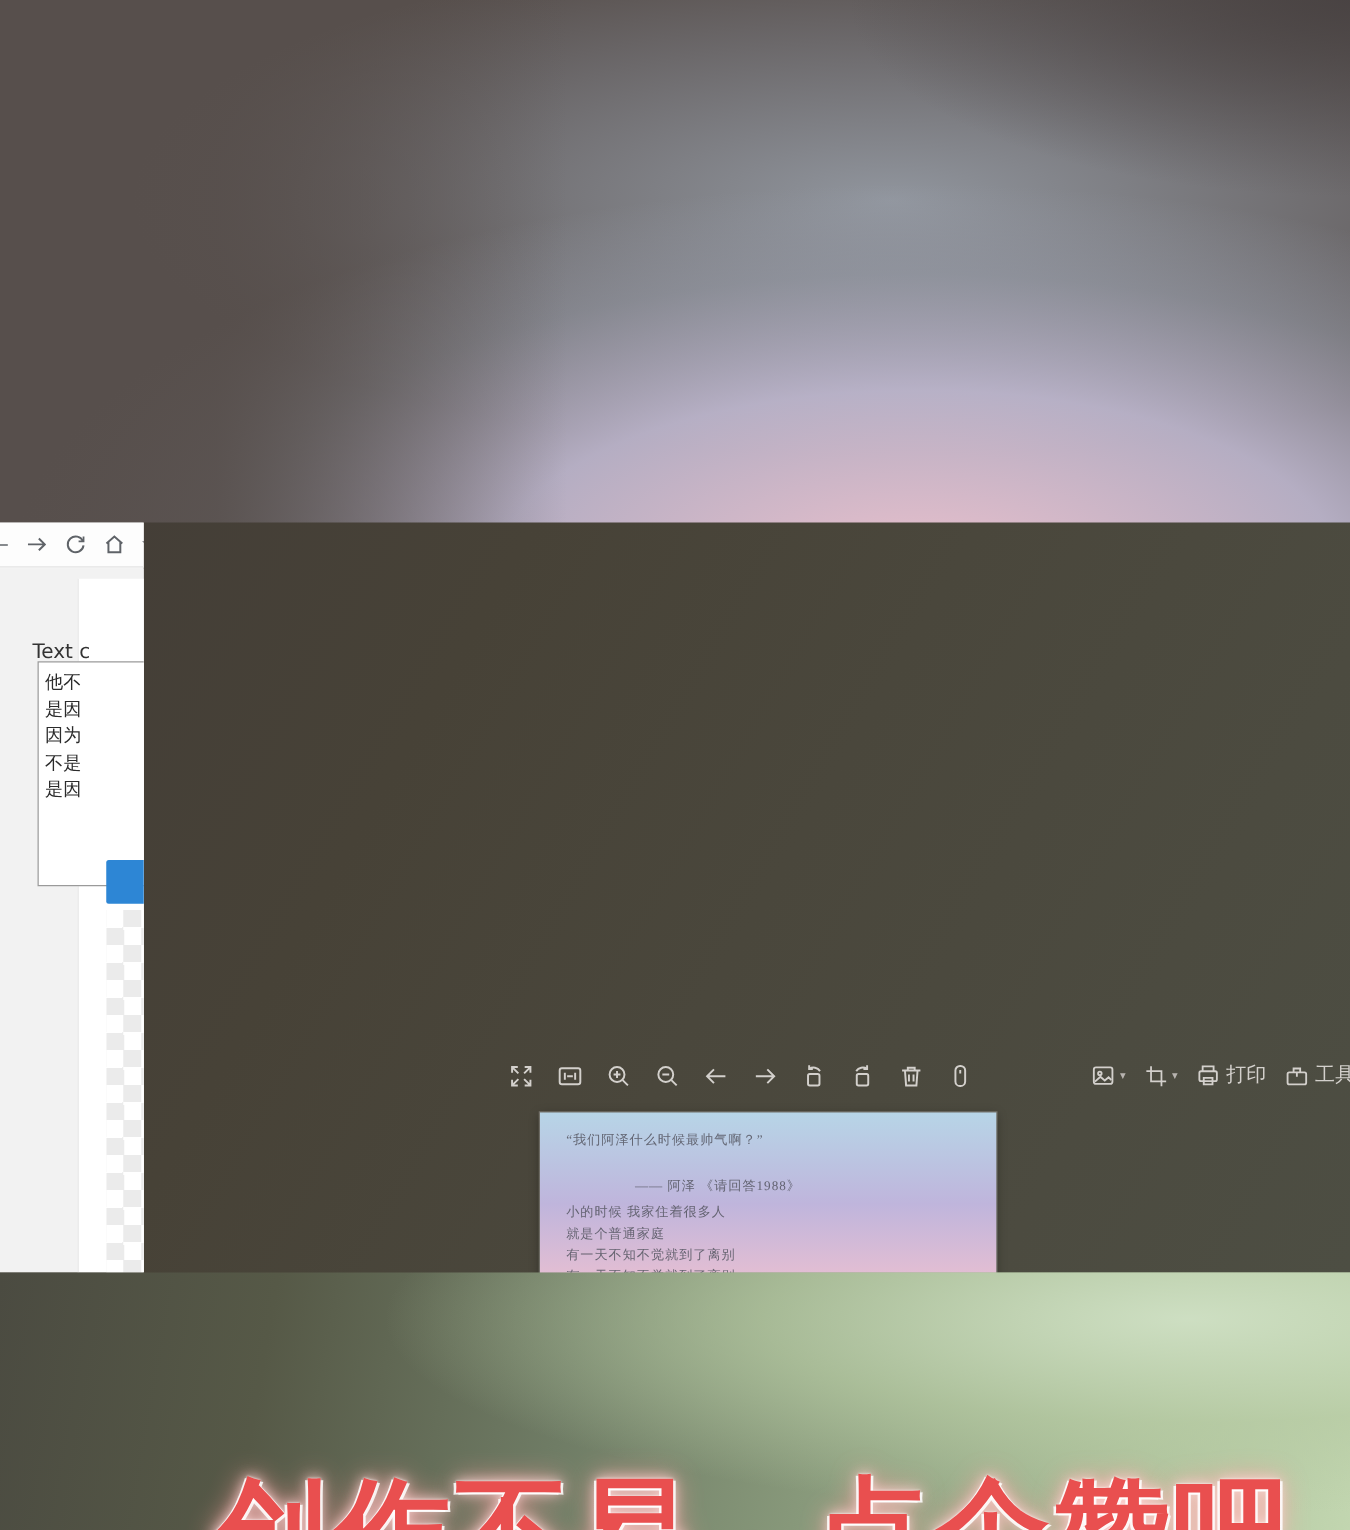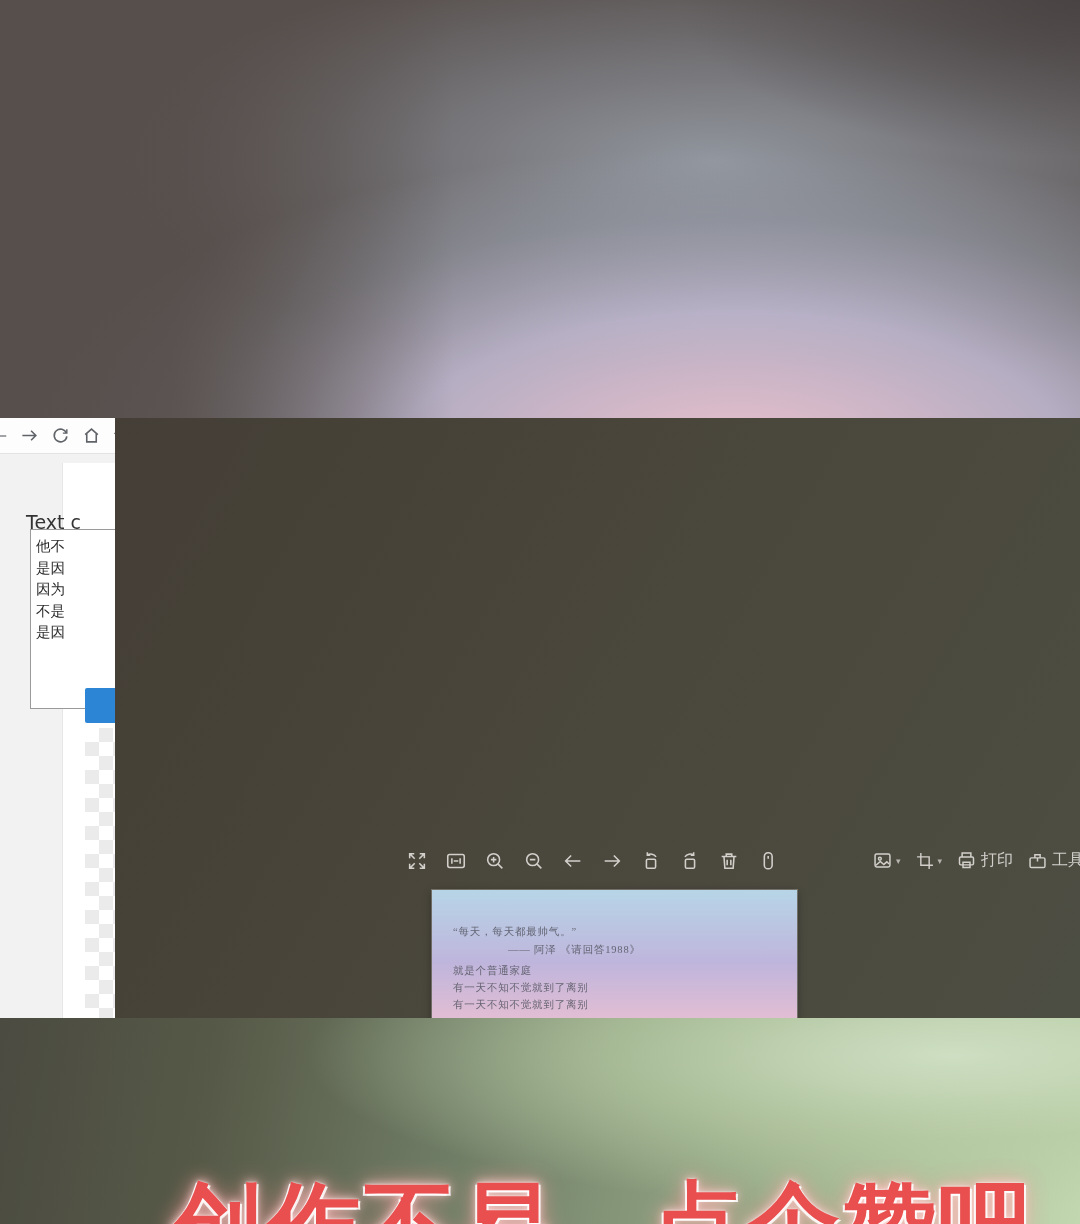--- a/index.html
+++ b/index.html
@@ -47,21 +47,21 @@
   .body-lines { top:72px; }
   .body-lines div { height:17px; }
 
   
   .browser { position:absolute; left:0; top:418px; width:115px; height:600px; overflow:hidden; background:#f3f3f3; }
   .b-toolbar { position:absolute; left:0; top:0; width:115px; height:36px; background:#fdfdfd;
                border-bottom:1px solid #e3e3e3; display:flex; align-items:center; gap:12px; padding-left:2px; }
   .b-toolbar svg { flex:0 0 auto; }
   .b-content { position:absolute; left:0; top:37px; width:115px; height:563px; background:#f2f2f2; }
   .b-panel { position:absolute; left:62px; top:8px; width:80px; height:555px; background:#fff; border-left:1px solid #e6e6e6; }
-  .b-label { position:absolute; left:26px; top:56px; color:#333; font-size:19px; white-space:nowrap; }
+  .b-label { position:absolute; left:26px; top:56px; color:#333; font-size:16px; white-space:nowrap; }
   .b-textarea { position:absolute; left:30px; top:74px; width:110px; height:180px; background:#fff;
                 border:1px solid #9a9a9a; overflow:hidden; padding:6px 5px; cursor:text; }
   .b-textarea div { font-size:14.5px; color:#2b2b2b; line-height:21.5px; white-space:nowrap; }
   .b-button { position:absolute; left:85px; top:233px; width:40px; height:35px; background:#2d86d5;
               border:none; border-radius:2px; cursor:pointer; }
   .b-checker { position:absolute; left:85px; top:273px; width:30px; height:325px;
                background:conic-gradient(#ebebeb 25%, #ffffff 25% 50%, #ebebeb 50% 75%, #ffffff 75%);
                background-size:28px 28px; }
 
   
@@ -178,23 +178,24 @@
       <div class="vt-btn">
         <svg width="21" height="21" viewBox="0 0 24 24" fill="none" stroke="#d3d0cc" stroke-width="1.7">
           <rect x="3.5" y="9" width="17" height="11" rx="1.5"></rect>
             <path d="M9 9V5.5h6V9M12 9v4"></path>
         </svg>
         <span class="vt-label">工具</span>
       </div>
     </div>
 
     <div class="card">
-      <div class="hand q2">“每天，每天都最帅气。”</div>
+      <div class="hand q1">“我们阿泽什么时候最帅气啊？”</div>
       <div class="hand attr">—— 阿泽 《请回答1988》</div>
       <div class="hand body-lines">
+        <div>小的时候 我家住着很多人</div>
           <div>就是个普通家庭</div>
         <div>有一天不知不觉就到了离别</div>
           <div>有一天不知不觉就到了离别</div>
 
       </div>
 
     </div>
 
   </div>
 

